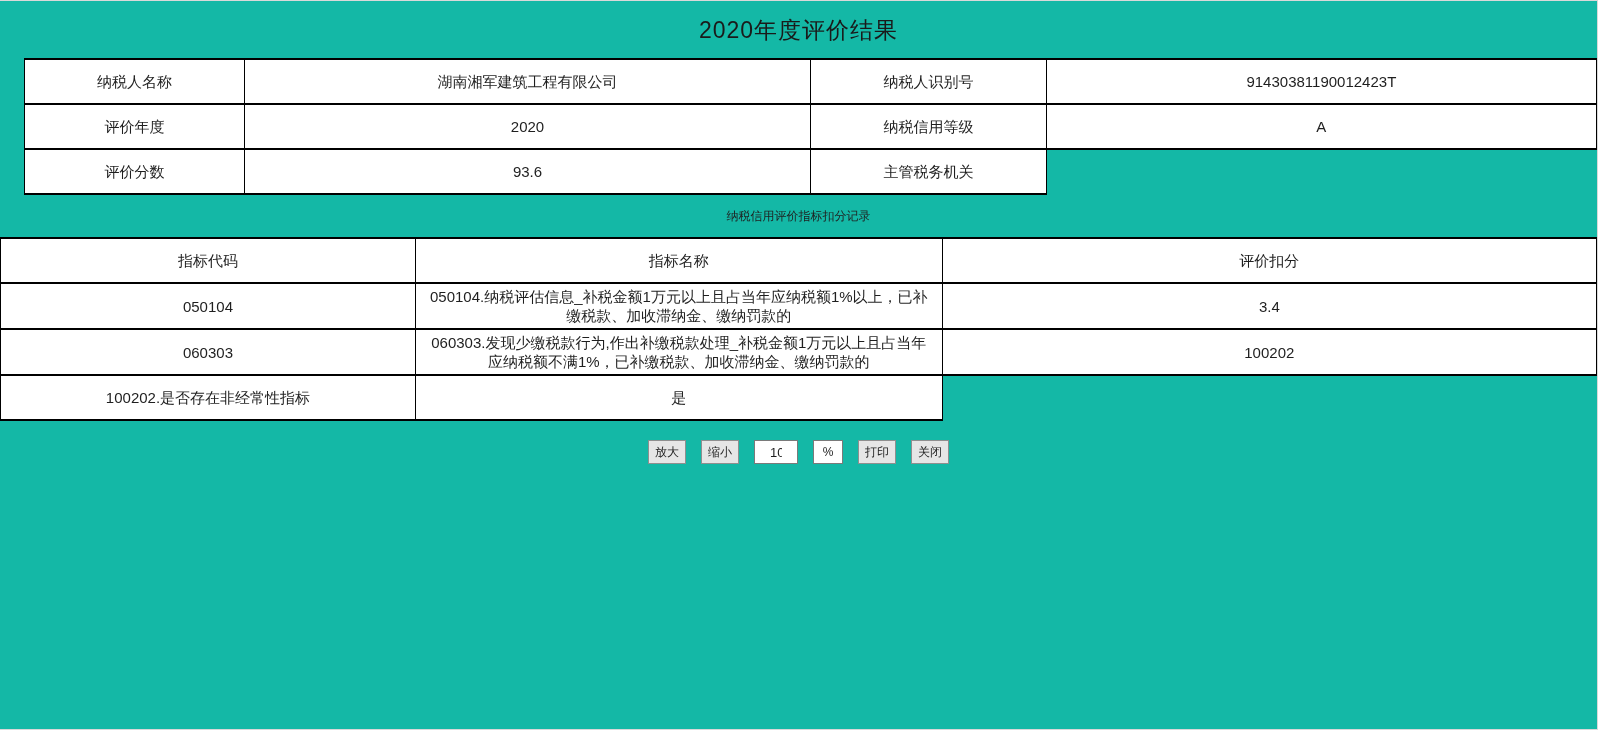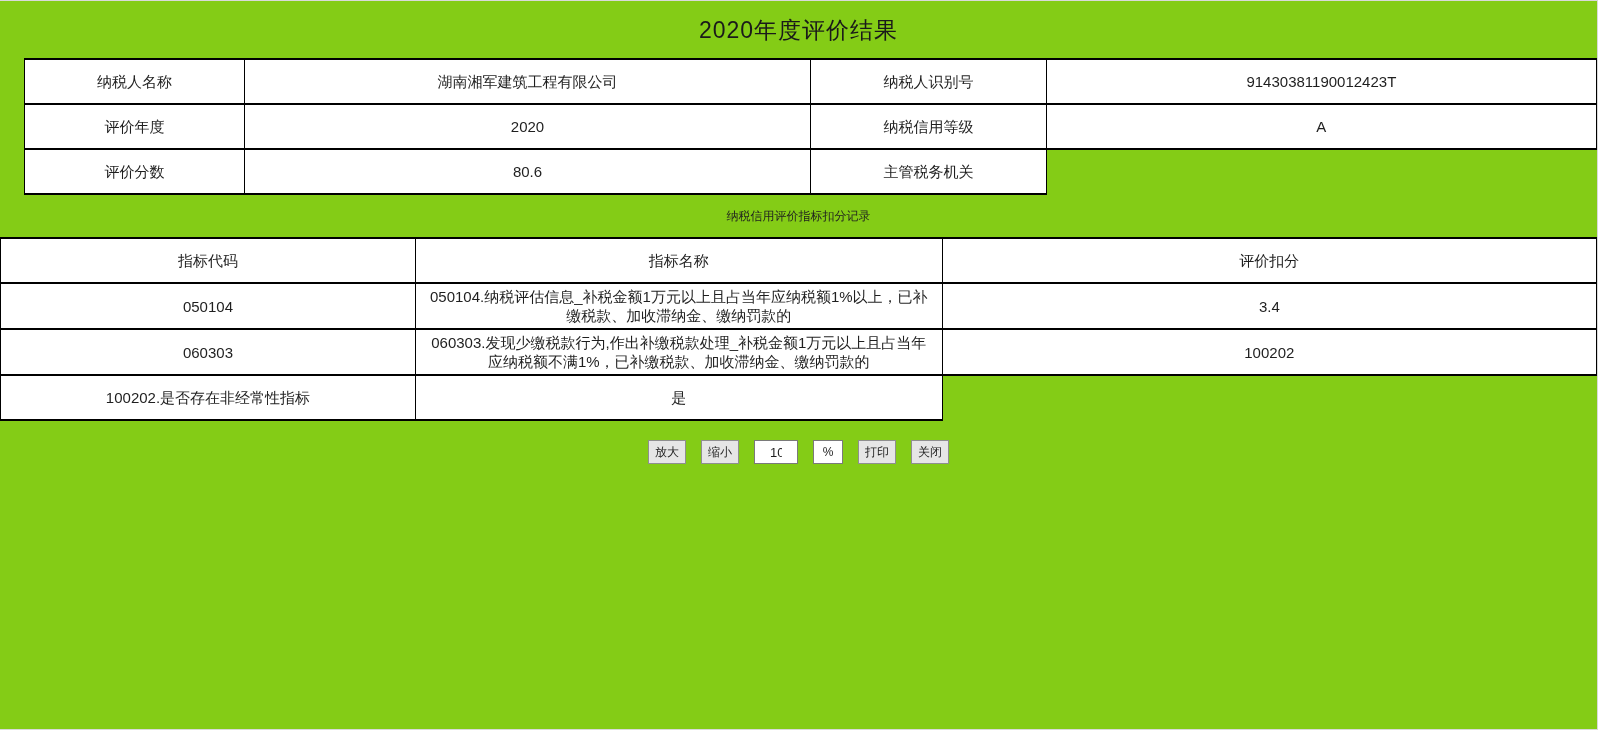--- a/index.html
+++ b/index.html
@@ -10,21 +10,21 @@
     color: #1f1f1f;
   }
   .frame {
     width: 1598px;
     height: 730px;
     border-top: 1px solid #d9d9d9;
     border-right: 1px solid #d9d9d9;
     border-bottom: 1px solid #d9d9d9;
     box-sizing: border-box;
     overflow: hidden;
-    background: #84cc16;
+    background: #14b8a6;
   }
   .page-title {
     text-align: center;
     font-size: 23px;
     font-weight: 400;
     color: #1a1a1a;
     margin: 0;
     padding: 14px 0 12px 0;
     letter-spacing: 1px;
   }
@@ -119,21 +119,21 @@
     <div class="cell">湖南湘军建筑工程有限公司</div>
     <div class="cell">纳税人识别号</div>
     <div class="cell">91430381190012423T</div>
 
     <div class="cell">评价年度</div>
     <div class="cell">2020</div>
     <div class="cell">纳税信用等级</div>
     <div class="cell">A</div>
 
     <div class="cell">评价分数</div>
-    <div class="cell">80.6</div>
+    <div class="cell">93.6</div>
     <div class="cell">主管税务机关</div>
   </div>
 
   <div class="section-title">纳税信用评价指标扣分记录</div>
 
   <div class="grid-table deduction-table">
 
     <div class="cell">指标代码</div>
     <div class="cell">指标名称</div>
     <div class="cell">评价扣分</div>

